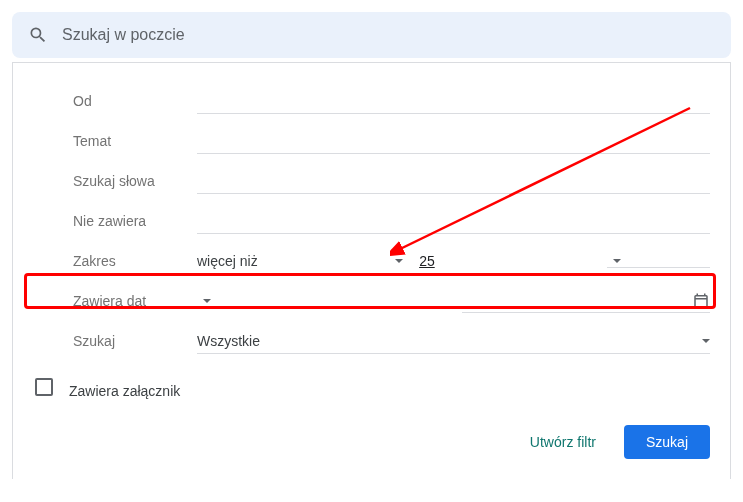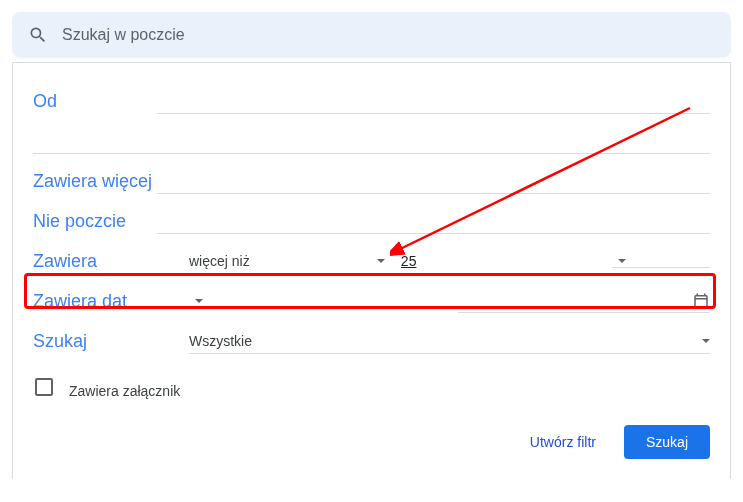--- a/index.html
+++ b/index.html
@@ -29,22 +29,23 @@
       padding: 18px 20px 20px 20px;
     }
     
     .row {
       display: flex;
       align-items: center;
       min-height: 40px;
     }
     .label {
       width: 124px;
-      font-size: 18px;
-      color: #3b82f6;
+      font-size: 14px;
+      color: #737373;
+      margin-left: 40px;
     }
     .field {
       flex: 1;
       display: flex;
       align-items: center;
       gap: 16px;
     }
     .underline-input {
       border: none;
       border-bottom: 1px solid #dadce0;
@@ -57,21 +58,20 @@
       text-decoration: underline;
     }
     .underline-input.active { border-bottom: 1px solid #1a73e8; color: #202124; }
     
     .select-wrap {
       position: relative;
       border-bottom: 1px solid #dadce0;
       display: flex;
       align-items: center;
       padding: 4px 0;
-      margin-left: 32px;
     }
     .select-text { font-size: 14px; color: #3c4043; flex: 1; }
     .caret {
       width: 0; height: 0;
       border-left: 4px solid transparent;
       border-right: 4px solid transparent;
       border-top: 4px solid #5f6368;
       margin-left: 6px;
     }
     
@@ -90,21 +90,21 @@
       width: 18px; height: 18px; border: 2px solid #5f6368;
       border-radius: 2px;
     }
     .checkbox-label { font-size: 14px; color: #3c4043; margin-top: 8px; }
     
     .buttons {
       display: flex; justify-content: flex-end; gap: 18px;
       margin-top: 26px; align-items: center;
     }
     .btn-text {
-      background: none; border: none; color: #1d4ed8;
+      background: none; border: none; color: #0f766e;
       font-size: 14px; cursor: pointer; padding: 8px 10px;
     }
     .btn-primary {
       background: #1a73e8; color: #fff; border: none;
       font-size: 14px; padding: 9px 22px; border-radius: 4px; cursor: pointer;
       font-weight: 500;
     }
     
     .highlight-box {
       position: absolute;
@@ -131,41 +131,42 @@
 
   <div class="row">
     <div class="label">Od</div>
     <div class="field">
         <input class="underline-input" style="">
       </div>
   </div>
 
 
   <div class="row">
-    <div class="field">
-        <input class="underline-input" style="">
-      </div>
-  </div>
-
-  <div class="row">
-    <div class="label">Zawiera więcej</div>
-    <div class="field">
-        <input class="underline-input" style="">
-      </div>
-  </div>
-
-  <div class="row">
-    <div class="label">Nie poczcie</div>
+    <div class="label">Temat</div>
+    <div class="field">
+        <input class="underline-input" style="">
+      </div>
+  </div>
+
+  <div class="row">
+    <div class="label">Szukaj słowa</div>
+    <div class="field">
+        <input class="underline-input" style="">
+      </div>
+  </div>
+
+  <div class="row">
+    <div class="label">Nie zawiera</div>
     <div class="field">
         <input class="underline-input" style="">
       </div>
   </div>
 
   <div class="row size-row">
-    <div class="label">Zawiera</div>
+    <div class="label">Zakres</div>
     <div class="field">
       <div class="select-wrap">
         <span class="select-text">więcej niż</span>
         <span class="caret"></span>
       </div>
       <input class="underline-input active size-num" value="25" style="">
       <div class="select-wrap size-unit">
         <span class="caret"></span>
       </div>
     </div>

